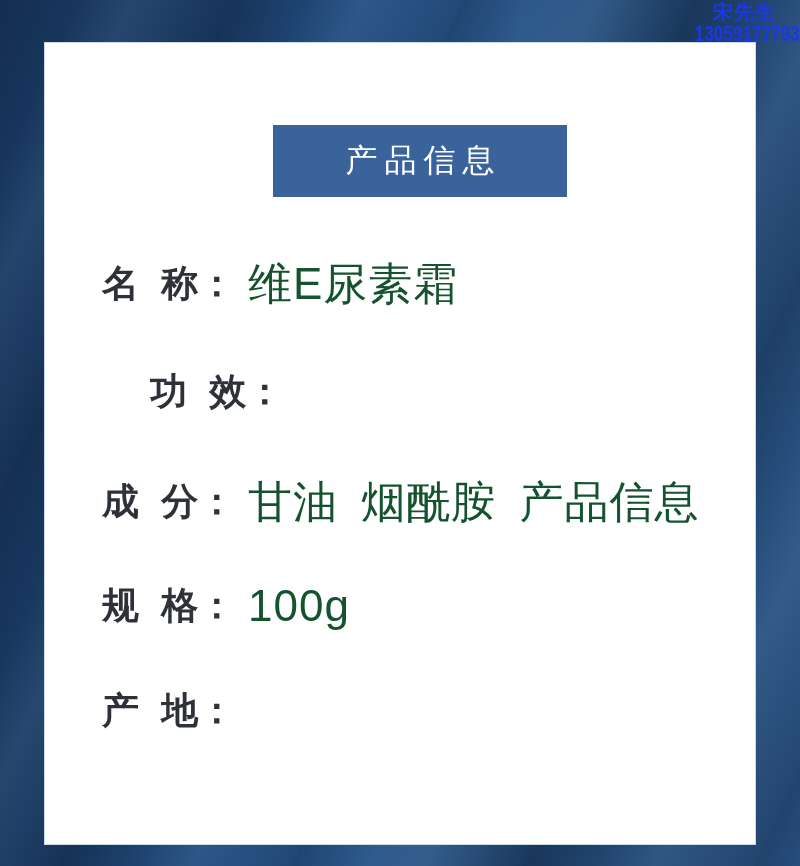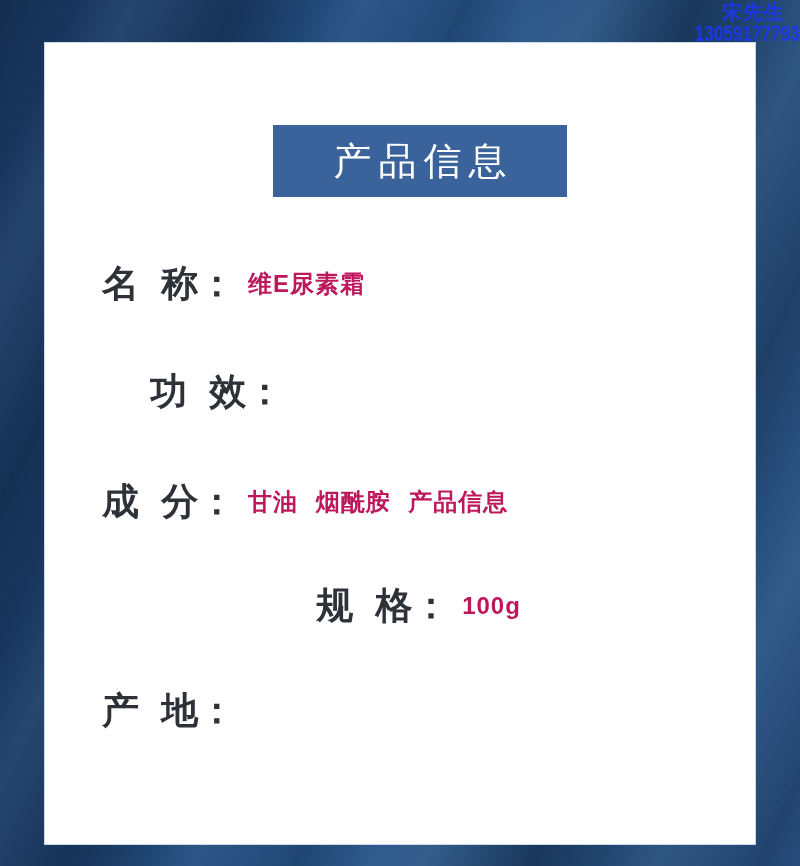--- a/index.html
+++ b/index.html
@@ -31,21 +31,21 @@
     top: 2px;
     right: 0;
     text-align: right;
     color: #1c38e6;
     line-height: 1.0;
     z-index: 3;
   }
   .contact-name {
     font-size: 20px;
     font-weight: 600;
-    padding-right: 15px;
+    padding-right: 24px;
     letter-spacing: 1px;
   }
   .contact-phone {
     font-size: 22px;
     font-weight: 600;
     letter-spacing: 0px;
     transform: scaleX(0.78);
     transform-origin: right center;
     margin-top: 1px;
   }
@@ -66,52 +66,52 @@
     top: 82px;
     width: 294px;
     height: 72px;
     background: #3a639c;
     display: flex;
     align-items: center;
     justify-content: center;
   }
   .title-box .title-text {
     color: #ffffff;
-    font-size: 38px;
+    font-size: 32px;
     font-weight: 500;
     letter-spacing: 7px;
     text-indent: 7px;
     white-space: nowrap;
   }
   .row {
     position: absolute;
     left: 57px;
     right: 20px;
     height: 54px;
     display: flex;
     align-items: center;
   }
   .row-0 { top: 214px; }
   .row-1 { top: 322px; margin-left: 48px; }
   .row-2 { top: 432px; }
-  .row-3 { top: 536px; justify-content: center; }
+  .row-3 { top: 536px; }
   .row-4 { top: 641px; }
   .lbl {
     flex: 0 0 146px;
     font-size: 37px;
     font-weight: 700;
     color: #2d3138;
     word-spacing: 12px;
     white-space: pre;
     letter-spacing: 0px;
   }
   .val {
-    font-size: 24px;
-    font-weight: 700;
-    color: #be185d;
+    font-size: 44px;
+    font-weight: 400;
+    color: #14532d;
     white-space: pre;
     word-spacing: 10px;
     letter-spacing: 1px;
   }
 </style>
 </head>
 <body>
 
 <div class="stage">
 

